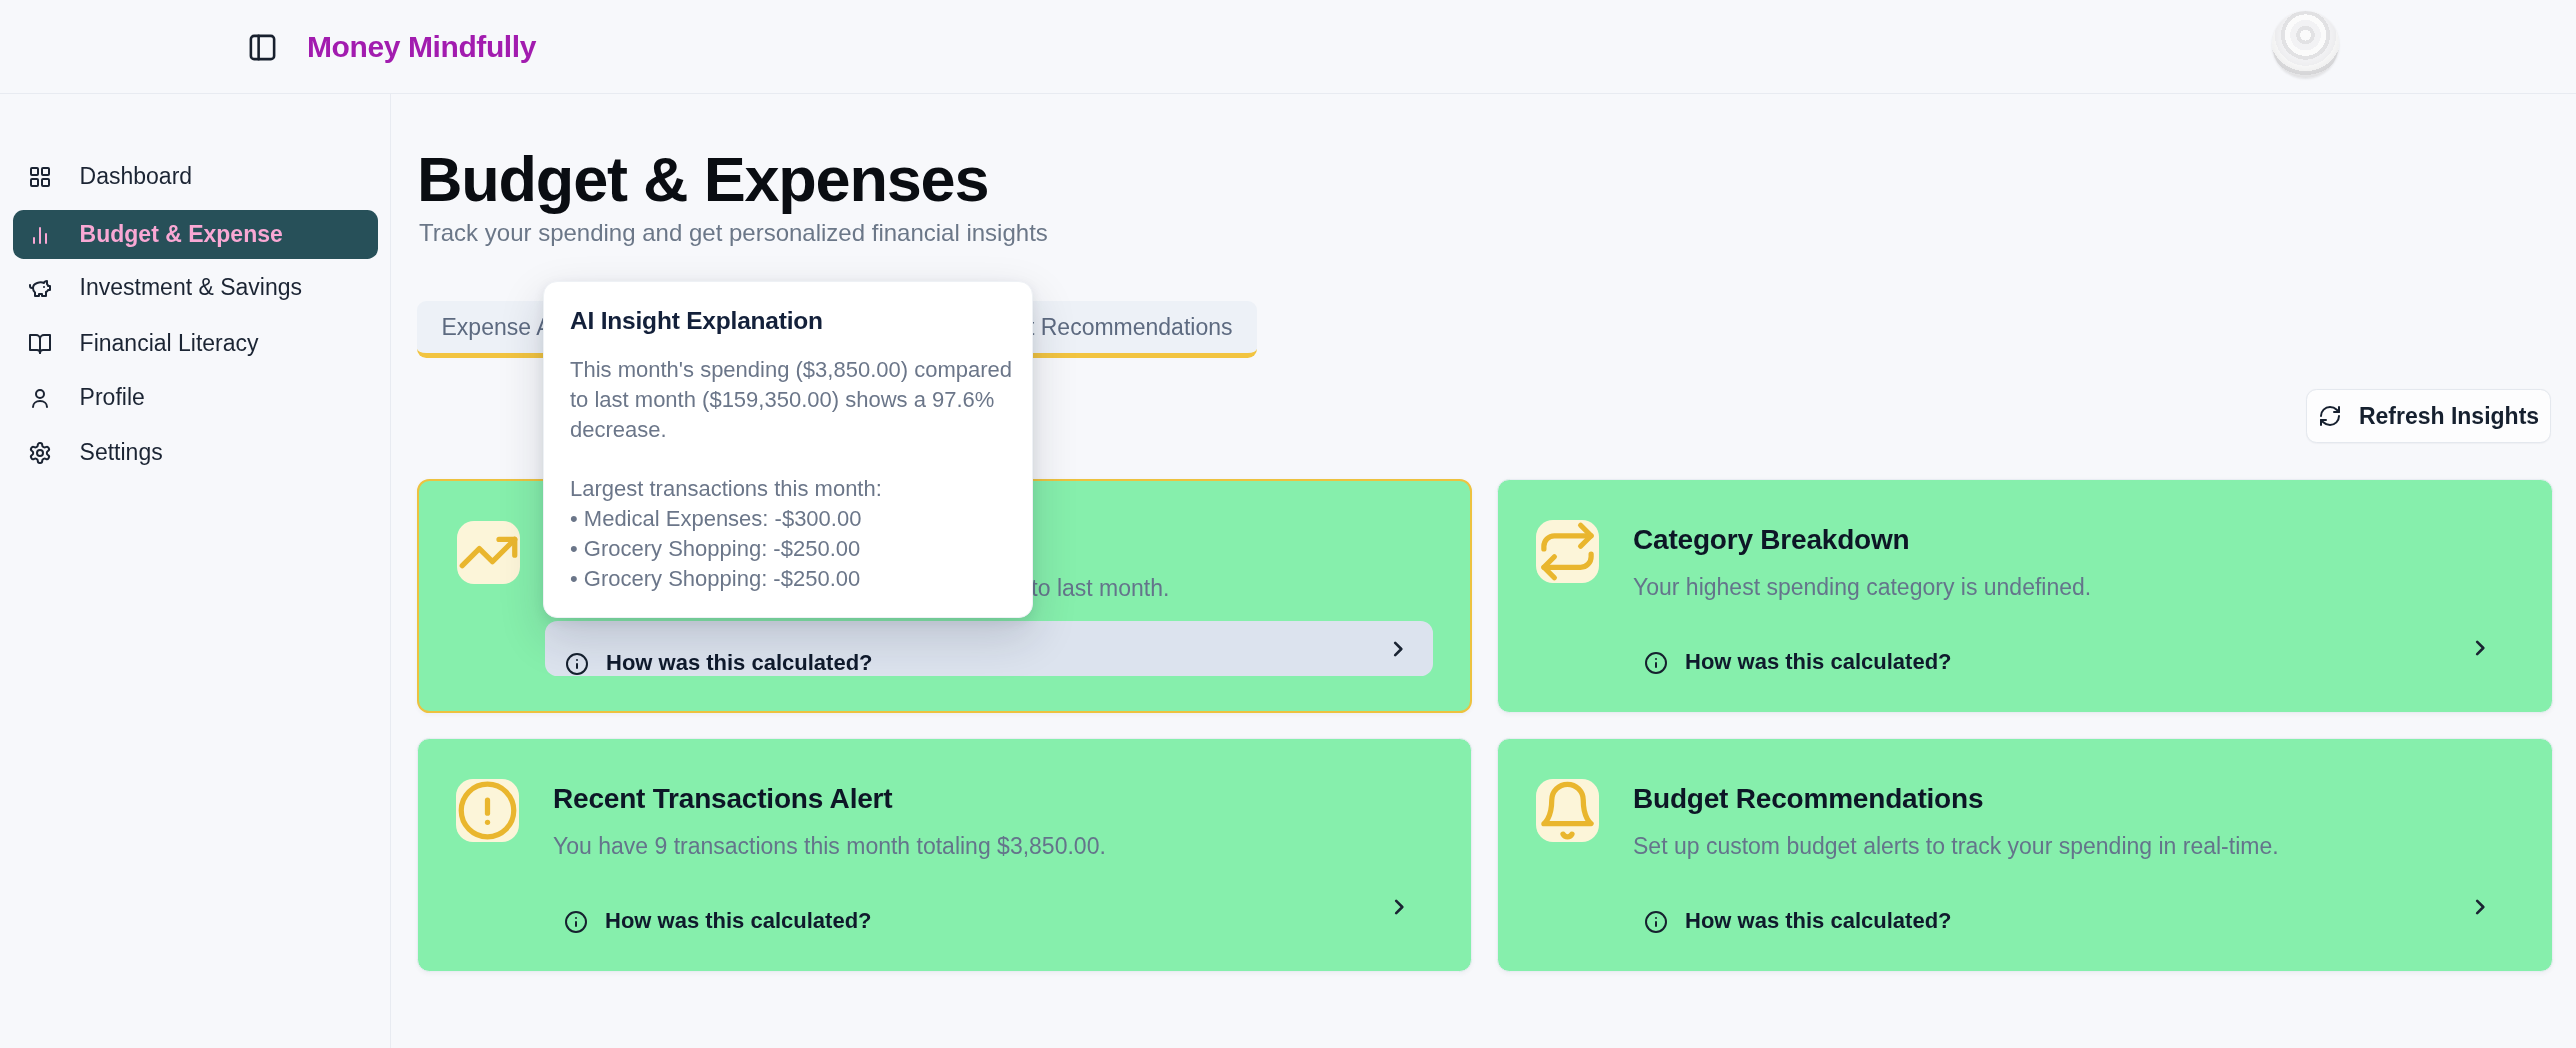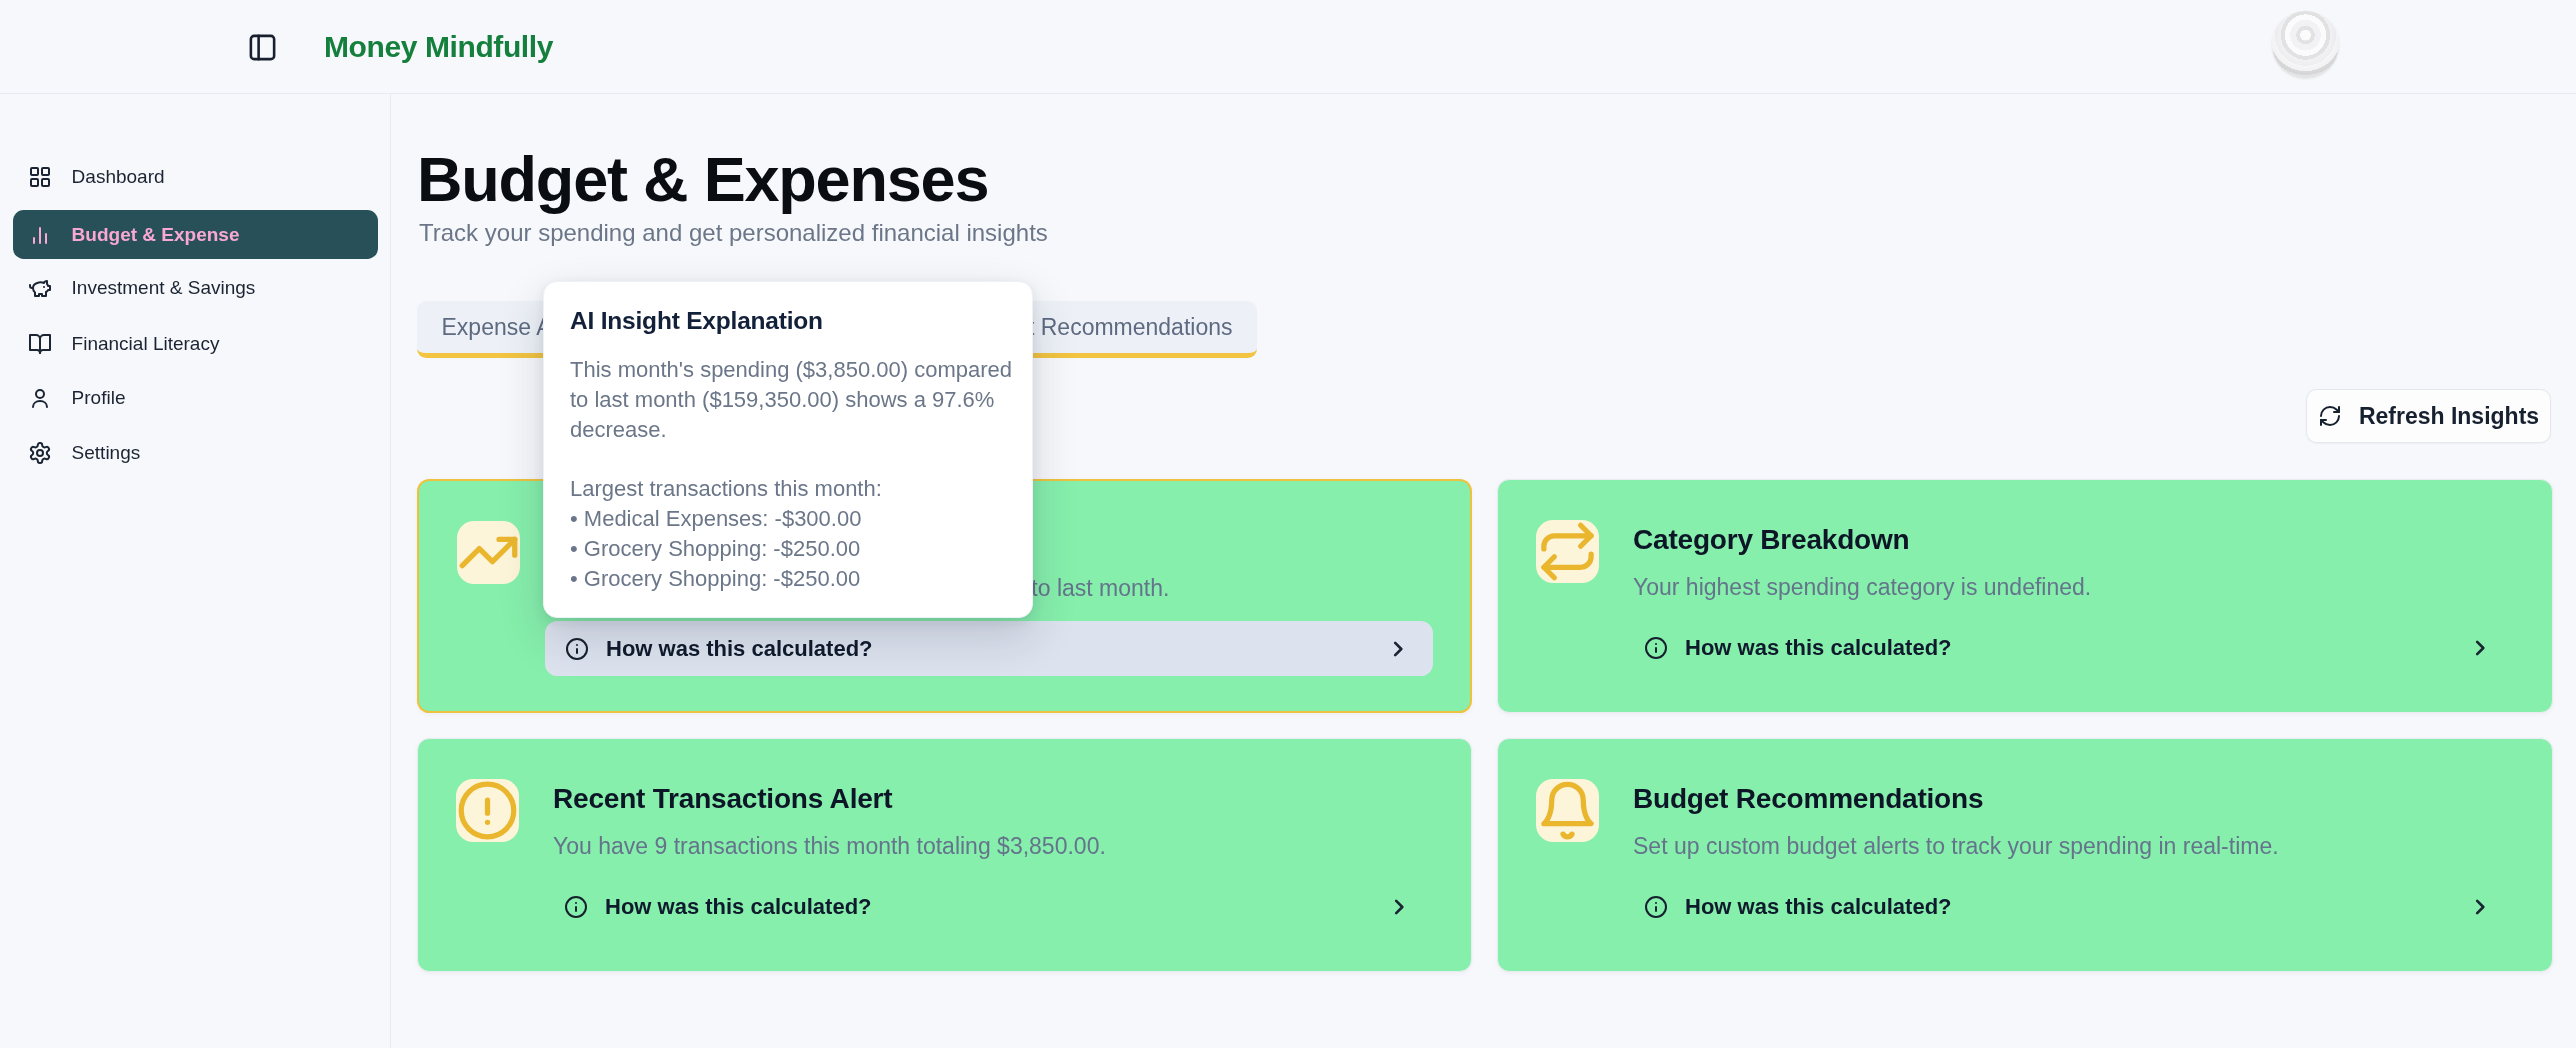--- a/index.html
+++ b/index.html
@@ -3,31 +3,31 @@
 <meta charset="utf-8">
 <style>
   * { margin:0; padding:0; box-sizing:border-box; }
   html,body { width:2576px; height:1049px; }
   body { font-family:"Liberation Sans", sans-serif; background:#f7f8fb; overflow:hidden; }
   #root { position:relative; width:2576px; height:1049px; background:#f7f8fb; }
 
   
   .header { position:absolute; left:0; top:0; width:2576px; height:94px; border-bottom:1.5px solid #e8ebf1; }
   .panel-toggle { position:absolute; left:247px; top:32px; width:31px; height:31px; background:none; border:none; cursor:pointer; color:#18202e; }
-  .app-title { position:absolute; left:324px; top:0; height:94px; line-height:94px; font-size:30px; font-weight:800; color:#15803d; letter-spacing:-0.4px; }
+  .app-title { position:absolute; left:307px; top:0; height:94px; line-height:94px; font-size:30px; font-weight:800; color:#a21caf; letter-spacing:-0.4px; }
   .avatar { position:absolute; left:2272px; top:10.7px; width:67px; height:67px; border-radius:50%;
             background:repeating-radial-gradient(circle at 50% 36%, #fbfbfb 0 5.4px, #e2e2e4 5.4px 9.2px, #f2f2f4 9.2px 15.3px);
             box-shadow:inset 0 -7.7px 12.3px rgba(0,0,0,.07), 0 0.8px 2.3px rgba(0,0,0,.10); }
 
   
   .sidebar { position:absolute; left:0; top:94px; width:391px; height:955px; border-right:1.5px solid #e8ebf1; }
   .menu-label { position:absolute; left:26px; top:117px; font-size:17.6px; font-weight:700; color:#10151f; }
   .nav-item { position:absolute; left:13px; width:365px; height:49px; border-radius:10.7px; display:flex; align-items:center; cursor:pointer; color:#1b2433; }
   .nav-item .nico { margin-left:14.6px; width:24px; height:24px; flex:0 0 24px; }
-  .nav-item .nlabel { margin-left:20px; font-size:19px; font-weight:500; white-space:nowrap; }
+  .nav-item .nlabel { margin-left:28px; font-size:23px; font-weight:500; white-space:nowrap; }
   .nav-item.active { background:#275059; color:#f9a8d4; }
   .nav-item.active .nlabel { font-weight:700; }
 
   
   .page-title { position:absolute; left:417px; top:143px; font-size:63px; font-weight:800; color:#0a0d12; letter-spacing:-1.2px; }
   .page-subtitle { position:absolute; left:419px; top:219px; font-size:24px; color:#6b7788; }
 
   
   .tabbar { position:absolute; left:417px; top:301px; width:840px; height:57px; background:#edf1f7;
             border-radius:9.2px; border-bottom:5.4px solid #f2c440; display:flex; align-items:center;
@@ -44,21 +44,21 @@
   
   .card { position:absolute; width:1056px; height:234px; background:#86efac; border:1.5px solid #e9edf3;
           border-radius:12.3px; box-shadow:0 1.5px 4.6px rgba(15,23,42,.04); }
   .card.highlighted { border:2.3px solid #edc23f; }
   .tile { position:absolute; left:38px; top:40px; width:63px; height:63px; border-radius:17px; background:#fcf5d9;
           display:flex; align-items:center; justify-content:center; }
   .tile svg { width:35px; height:35px; color:#e9b62e; }
   .card-title { position:absolute; left:135px; top:44px; font-size:28px; font-weight:800; color:#0d1626; letter-spacing:-0.2px; white-space:nowrap; }
   .card-desc { position:absolute; left:135px; top:94px; font-size:23px; color:#64748b; white-space:nowrap; }
   .card-footer { position:absolute; left:126px; right:37px; top:140px; height:55px; border-radius:12.3px;
-                 display:flex; align-items:center; padding-left:20px; gap:17px; cursor:pointer; }
+                 display:flex; align-items:flex-end; padding-left:20px; gap:17px; cursor:pointer; }
   .card-footer.hl { background:#dce3ee; }
   .card-footer .fico { width:24px; height:24px; color:#15202e; flex:0 0 24px; }
   .card-footer .flabel { font-size:22px; font-weight:700; color:#0f1a2c; white-space:nowrap; }
   .card-footer .chev { position:absolute; right:23px; top:50%; transform:translateY(-50%); width:24.5px; height:24.5px; color:#1a2433; }
 
   
   .popover { position:absolute; left:543px; top:281px; width:490px; height:337px; background:#ffffff;
              border:0.8px solid #eef1f5; border-radius:14px; padding:24.5px 26px;
              box-shadow:0 18.4px 46px rgba(23,32,48,.16), 0 3.1px 10.7px rgba(23,32,48,.08); z-index:50; }
   .popover-title { font-size:24.5px; font-weight:700; color:#13203a; letter-spacing:-0.2px; margin-bottom:20px; }

